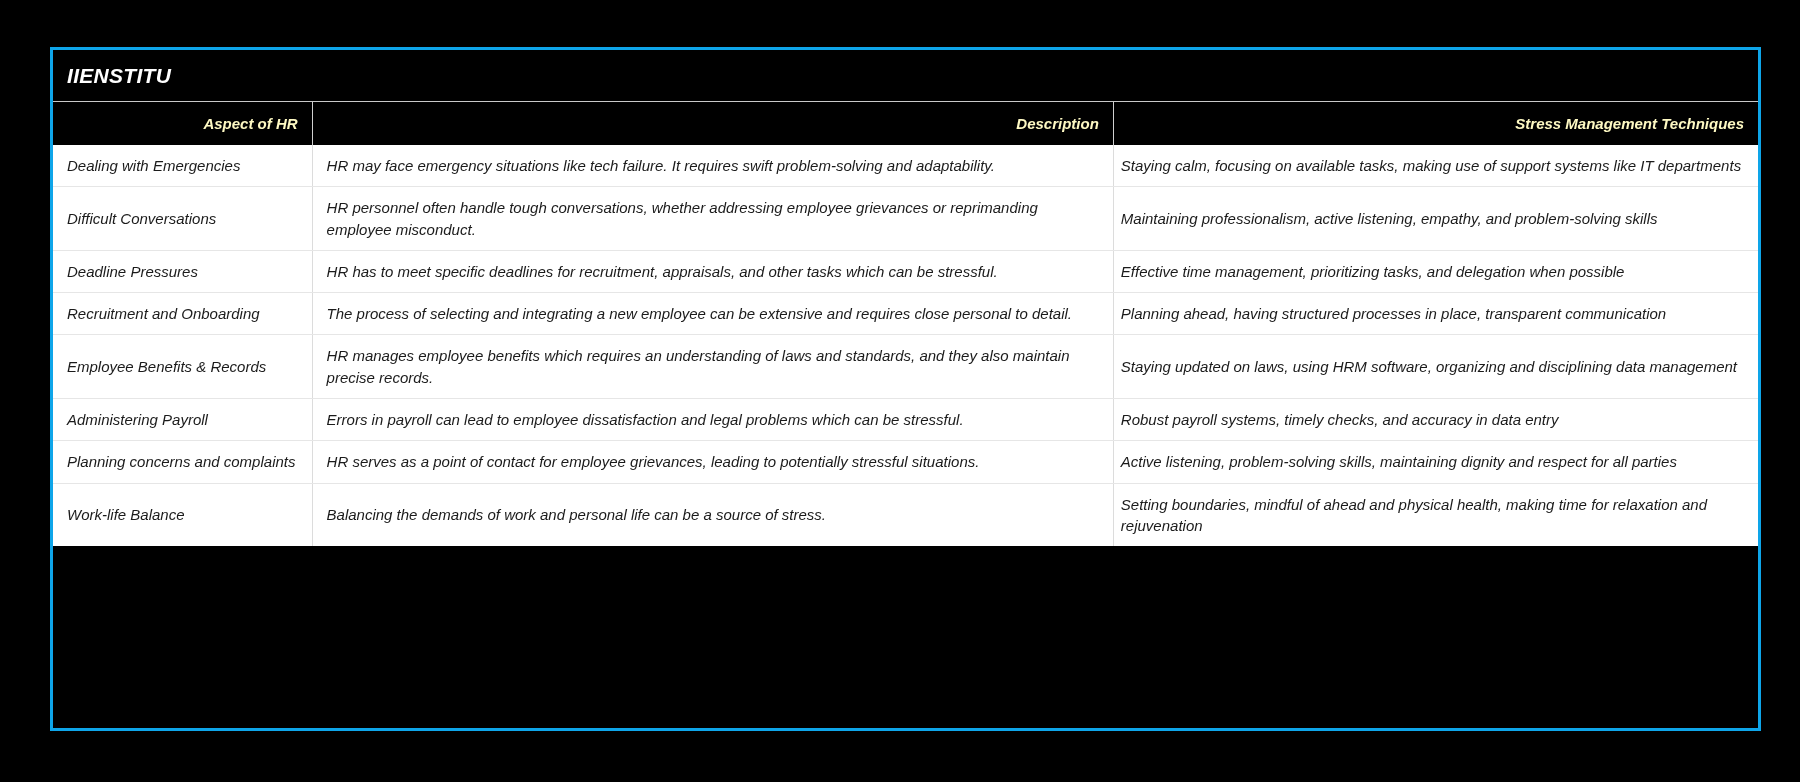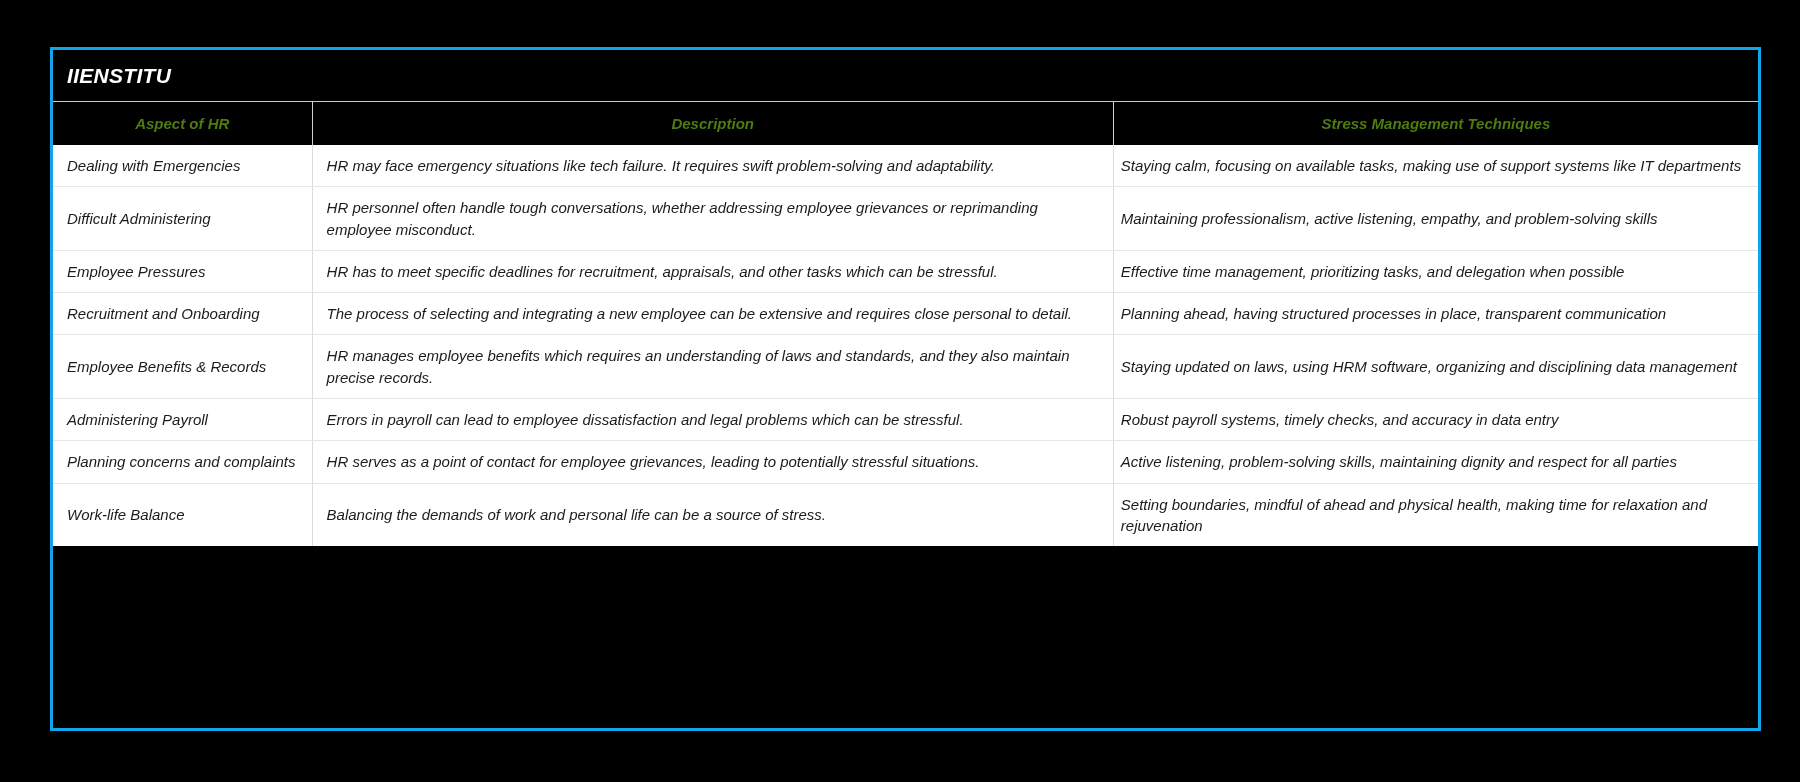--- a/index.html
+++ b/index.html
@@ -59,24 +59,24 @@
     table-layout: fixed;
     background: #ffffff;
   }
 
   table.hr-table col.c1 { width: 258px; }
   table.hr-table col.c2 { width: 798px; }
   table.hr-table col.c3 { width: 642px; }
 
   table.hr-table thead th {
     background: #000000;
-    color: #4d7c0f;
+    color: #fef9c3;
     font-size: 15px;
     font-weight: bold;
-    text-align: center;
+    text-align: right;
     padding: 12px 14px 13px 14px;
     border-right: 1px solid #d0d0d0;
     vertical-align: middle;
     box-sizing: border-box;
     height: 43px;
   }
   table.hr-table thead th:last-child { border-right: none; }
 
   table.hr-table tbody td {
     background: #ffffff;
@@ -122,27 +122,27 @@
       </thead>
       <tbody>
 
         <tr>
           <td class="aspect-cell">Dealing with Emergencies</td>
           <td>HR may face emergency situations like tech failure. It requires swift problem-solving and adaptability.</td>
           <td>Staying calm, focusing on available tasks, making use of support systems like IT departments</td>
         </tr>
 
         <tr>
-          <td class="aspect-cell">Difficult Administering</td>
+          <td class="aspect-cell">Difficult Conversations</td>
           <td>HR personnel often handle tough conversations, whether addressing employee grievances or reprimanding employee misconduct.</td>
           <td>Maintaining professionalism, active listening, empathy, and problem-solving skills</td>
         </tr>
 
         <tr>
-          <td class="aspect-cell">Employee Pressures</td>
+          <td class="aspect-cell">Deadline Pressures</td>
           <td>HR has to meet specific deadlines for recruitment, appraisals, and other tasks which can be stressful.</td>
           <td>Effective time management, prioritizing tasks, and delegation when possible</td>
         </tr>
 
 
         <tr>
           <td class="aspect-cell">Recruitment and Onboarding</td>
           <td>The process of selecting and integrating a new employee can be extensive and requires close personal to detail.</td>
           <td>Planning ahead, having structured processes in place, transparent communication</td>
         </tr>

